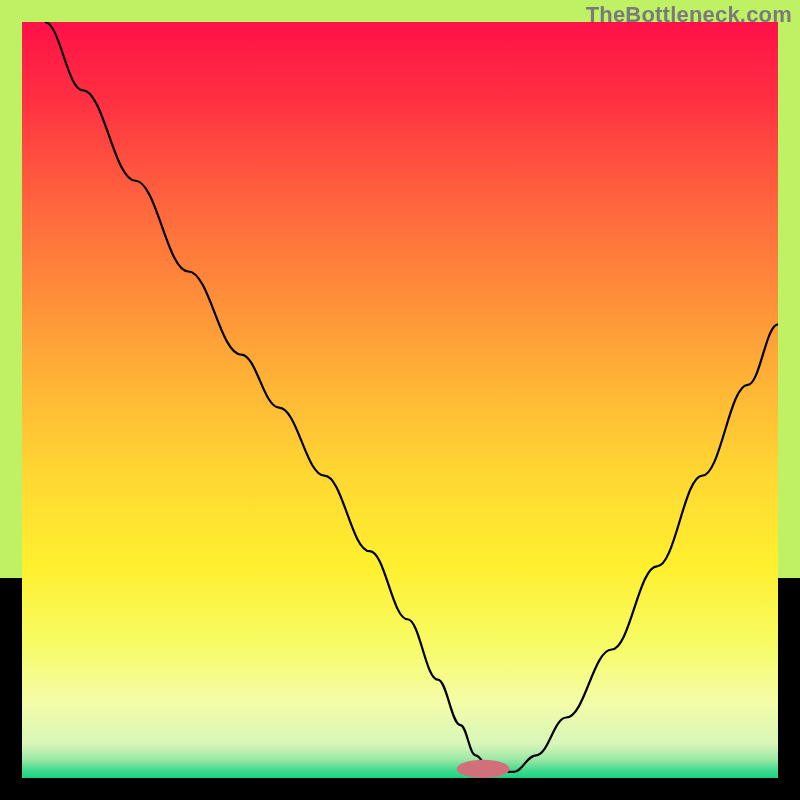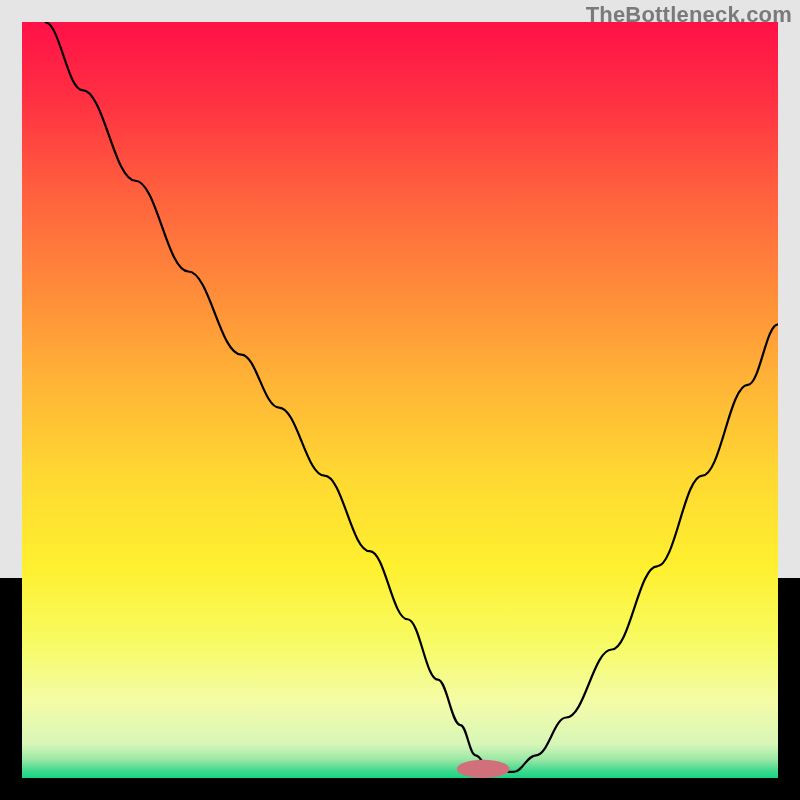--- a/index.html
+++ b/index.html
@@ -10,21 +10,21 @@
     background: #000;
     overflow: hidden;
     font-family: Arial, Helvetica, sans-serif;
   }
   .frame {
     position: absolute;
     left: 0;
     top: 0;
     width: 800px;
     height: 578px;
-    background: #e5e5e5;
+    background: #bef264;
   }
   .plot {
     position: absolute;
     left: 22px;
     top: 22px;
     width: 756px;
     height: 756px;
   }
   .watermark {
     position: absolute;

